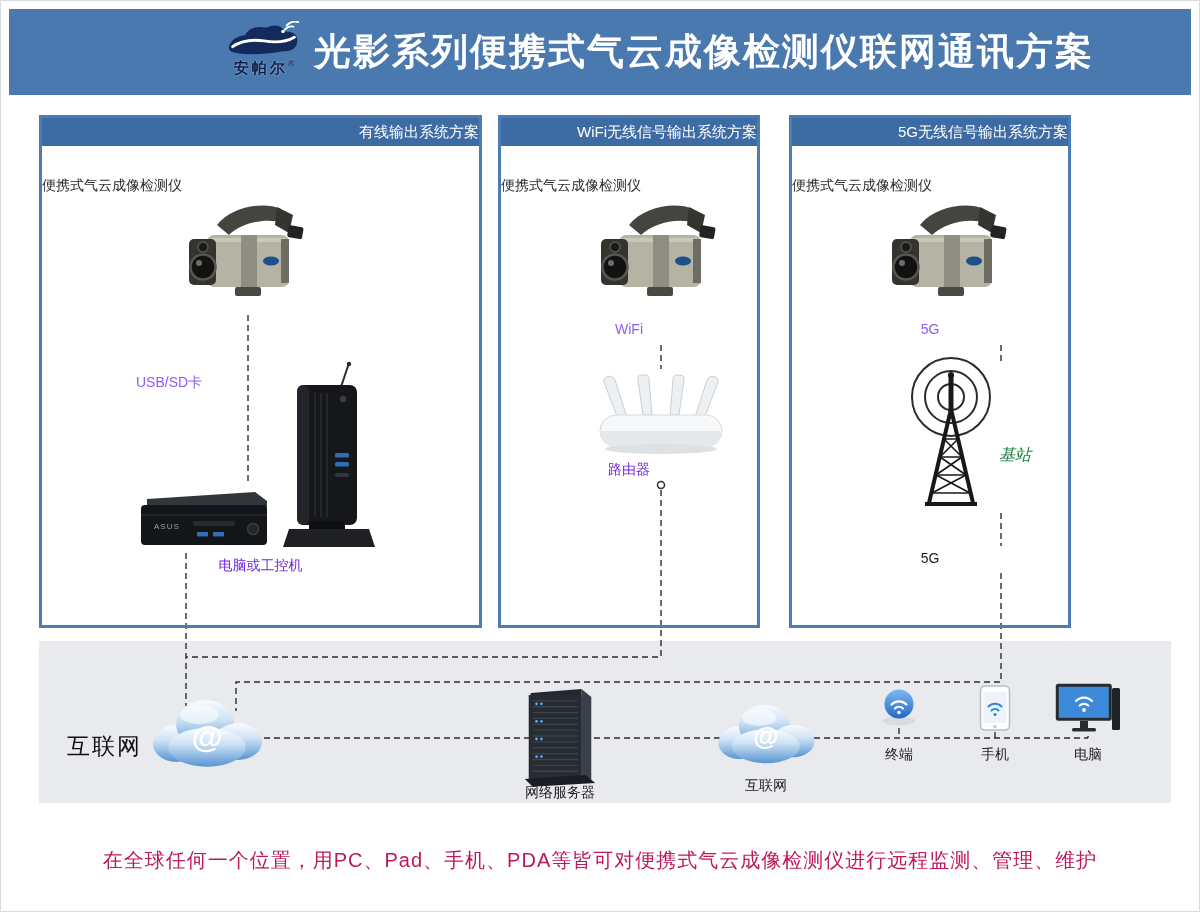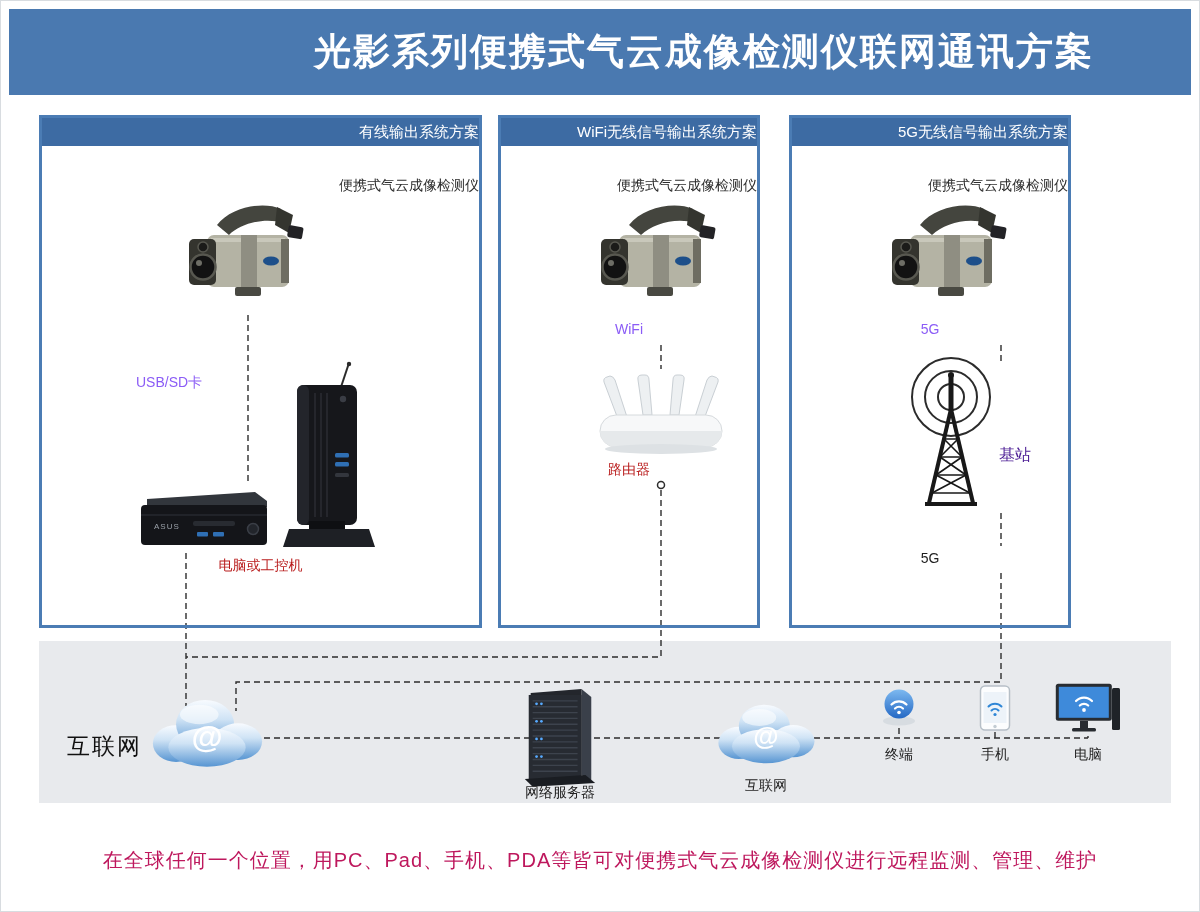--- a/index.html
+++ b/index.html
@@ -19,38 +19,38 @@
            color:#fff; font-size:37px; font-weight:bold; letter-spacing:2px; white-space:nowrap;
            font-family:"Liberation Serif","DejaVu Serif",serif; }
 
   
   .panel { position:absolute; top:114px; height:513px; border:3px solid var(--panel-border,#4b7cb4); background:transparent; z-index:2; }
   .panel-wired { left:38px; width:443px; }
   .panel-wifi  { left:497px; width:262px; }
   .panel-5g    { left:788px; width:282px; }
   .panel-title { position:absolute; left:0; right:0; top:0; height:28px; line-height:28px;
                  background:var(--panel-titlebar,#3d6ba3); color:#fff; text-align:right; font-size:15px; }
-  .device-label { position:absolute; left:0; right:0; top:59px; text-align:right; font-size:14px; color:#2c2c2c; }
+  .device-label { position:absolute; left:0; right:0; top:59px; text-align:left; font-size:14px; color:#2c2c2c; }
   .camera { position:absolute; width:132px; height:110px; }
   .panel-wired .camera { left:141px; top:81px; }
   .panel-wifi .camera, .panel-5g .camera { left:94px; top:81px; }
 
   .link-label { position:absolute; font-size:14px; color:#8b5cf6; }
   .panel-wired .usb-label { left:94px; top:256px; width:100px; text-align:left; }
   .panel-wifi .link-label, .panel-5g .link-label { left:0; right:0; top:203px; text-align:center; }
 
   .minitower { position:absolute; left:241px; top:243px; width:92px; height:192px; }
   .minipc    { position:absolute; left:95px;  top:369px; width:134px; height:64px; }
   .pc-brand  { position:absolute; left:112px; top:404px; font-size:8px; color:#9aa0a8; letter-spacing:1px; }
-  .bottom-label { position:absolute; left:0; right:0; text-align:center; font-size:14px; color:#b91c1c; }
+  .bottom-label { position:absolute; left:0; right:0; text-align:center; font-size:14px; color:#6d28d9; }
   .panel-wired .bottom-label { top:439px; }
   .router { position:absolute; left:96px; top:249px; width:128px; height:90px; }
   .panel-wifi .bottom-label { top:343px; }
   .tower  { position:absolute; left:91px; top:239px; width:136px; height:152px; }
-  .station-label  { position:absolute; left:207px; top:327px; font-size:16px; color:#4c1d95; }
+  .station-label  { position:absolute; left:207px; top:327px; font-size:16px; color:#15803d;font-style:italic; }
   .downlink-label { position:absolute; left:0; right:0; top:432px; text-align:center; font-size:14px; color:#1e1e1e; }
 
   
   .lines { position:absolute; inset:0; width:1200px; height:912px; z-index:1; pointer-events:none; }
   .lines path { fill:none; stroke:var(--line-color,#2d2d2d); stroke-width:1.4; stroke-dasharray:6 4; }
   .lines circle { fill:#fff; stroke:var(--line-color,#2d2d2d); stroke-width:1.5; }
 
   
   .strip { position:absolute; left:38px; top:640px; width:1132px; height:162px; background:var(--strip-bg,#e8eaed); }
   .strip > * { position:absolute; z-index:2; }
@@ -221,20 +221,32 @@
           <path d="M24.8 22.5 a6 6 0 0 1 8.4 0"></path>
         </g>
         <circle cx="29" cy="27" r="1.9" fill="#fff"></circle>
         <rect x="25" y="38" width="8" height="7" fill="#282c31"></rect>
         <rect x="17" y="45" width="24" height="3.5" rx="1.5" fill="#282c31"></rect>
       </symbol>
     </defs>
   </svg>
 
   <header class="header">
+    <div class="logo">
+      <svg class="logo-mark" viewBox="0 0 84 40">
+        <path d="M5 28 Q7 17 22 15 Q28 4 44 7 Q58 1 64 11 Q78 11 77 22 Q76 32 60 32 Q30 37 14 34 Q5 33 5 28 Z" fill="#14295c"></path>
+        <path d="M9 27 Q22 18 42 21 Q62 24 74 17" stroke="#ffffff" stroke-width="3" fill="none" stroke-linecap="round"></path>
+        <g stroke="#ffffff" stroke-width="2" fill="none" stroke-linecap="round">
+          <path d="M64 9 a9 9 0 0 1 9 -3"></path>
+          <path d="M66 4.5 a13 13 0 0 1 12 -3.5"></path>
+        </g>
+        <circle cx="62" cy="11" r="1.8" fill="#ffffff"></circle>
+      </svg>
+      <div class="logo-text"><span>安帕尔</span><span class="reg">®</span></div>
+    </div>
     <h1 class="title">光影系列便携式气云成像检测仪联网通讯方案</h1>
   </header>
 
   <section class="panel panel-wired">
     <div class="panel-title">有线输出系统方案</div>
     <div class="device-label">便携式气云成像检测仪</div>
     <svg class="camera" viewBox="0 0 132 110">
         <use href="#sym-camera"></use>
       </svg>
     <div class="link-label usb-label">USB/SD卡</div>

